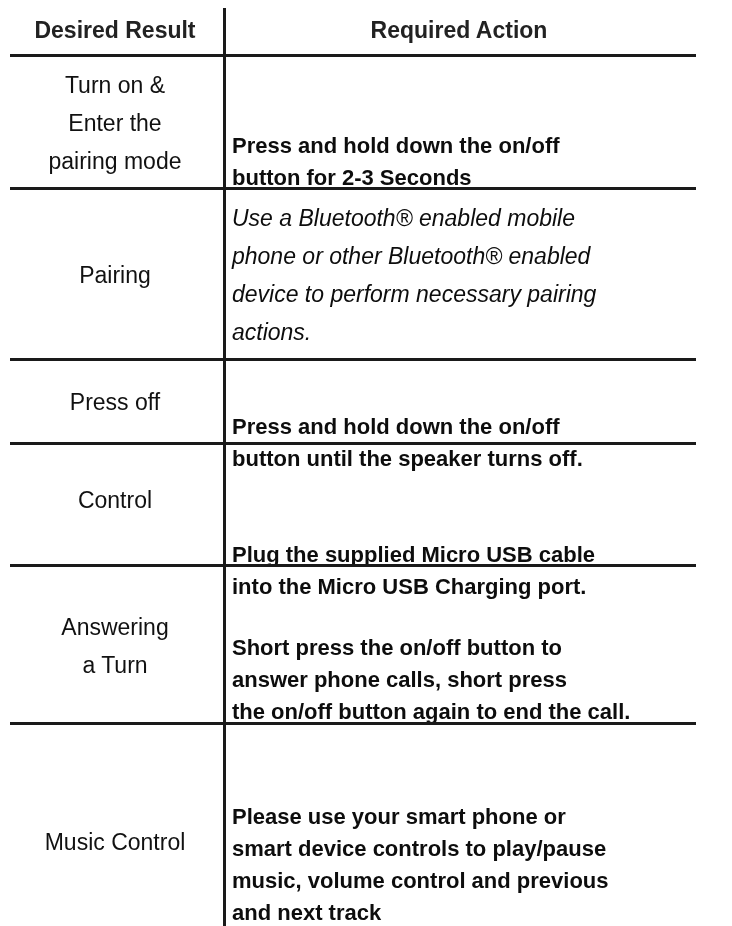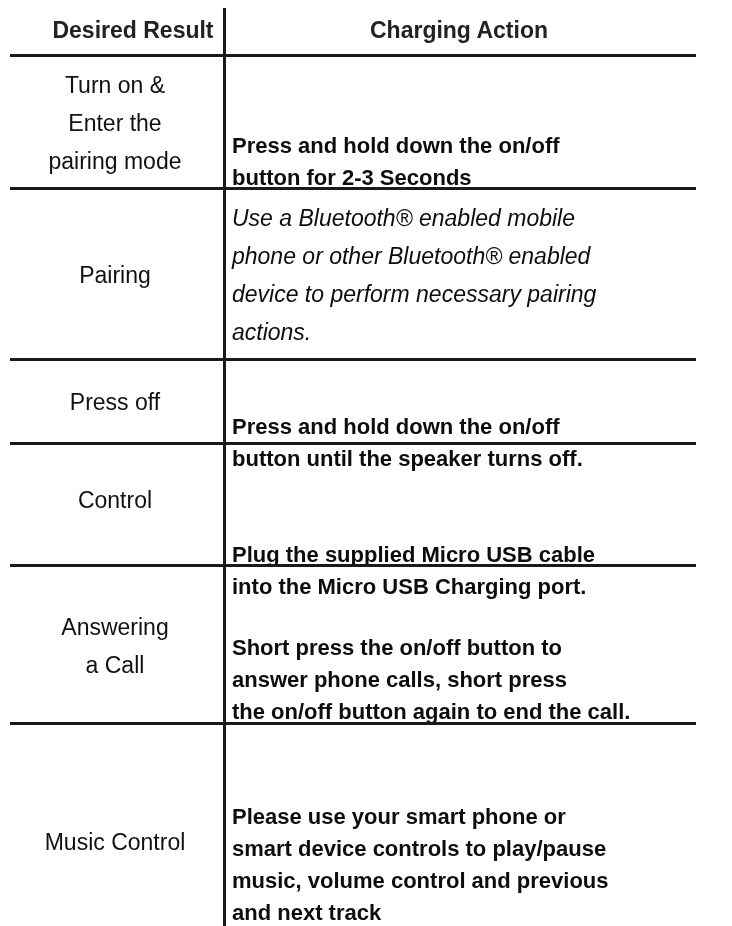--- a/index.html
+++ b/index.html
@@ -1,35 +1,35 @@
 <!DOCTYPE html>
 <html><head>
 <meta charset="utf-8">
 <style>
   html, body { margin: 0; padding: 0; background: #ffffff; }
   body { width: 732px; height: 926px; position: relative; overflow: hidden; font-family: "Liberation Sans", sans-serif; color: #111; }
   .vline { position: absolute; left: 223px; top: 8px; width: 3px; height: 918px; background: #1a1a1a; }
   .hline { position: absolute; left: 10px; width: 686px; height: 3px; background: #1a1a1a; }
   .hdr { position: absolute; top: 12px; height: 36px; font-weight: bold; font-size: 23px; color: #222; display: flex; align-items: center; }
-  .hdr.left { left: 28px; width: 210px; justify-content: center; }
+  .hdr.left { left: 10px; width: 210px; justify-content: center; }
   .hdr.right { left: 226px; width: 466px; justify-content: center; }
   .cell-l { position: absolute; left: 10px; width: 210px; display: flex; align-items: center; justify-content: center; text-align: center; font-size: 23px; line-height: 38px; color: #111; }
   .cell-r { position: absolute; left: 232px; width: 500px; display: flex; align-items: center; font-size: 22px; color: #0d0d0d; }
   .cell-r.bold { font-weight: bold; line-height: 32px; margin-top: 44px; }
   .cell-r.normal { line-height: 38px; font-size: 23px; }
   .pre { white-space: pre-line; }
 </style>
 </head>
 <body>
 
 <div>
   <div class="vline"></div>
 
   <div class="hdr left">Desired Result</div>
-  <div class="hdr right">Charging Action</div>
+  <div class="hdr right">Required Action</div>
 
   <div class="hline" style="top:54px;"></div>
 
   <div class="cell-l pre" style="top:58px;height:130px;text-align:center;">Turn on &amp;
 Enter the
 pairing mode</div>
   <div class="cell-r bold pre" style="top:86px;height:70px;align-items:flex-start;">Press and hold down the on/off
 button for 2-3 Seconds</div>
 
   <div class="hline" style="top:187px;"></div>
@@ -48,21 +48,21 @@
 
   <div class="hline" style="top:442px;"></div>
 
   <div class="cell-l pre" style="top:445px;height:110px;">Control</div>
   <div class="cell-r bold pre" style="top:495px;height:70px;align-items:flex-start;">Plug the supplied Micro USB cable
 into the Micro USB Charging port.</div>
 
   <div class="hline" style="top:564px;"></div>
 
   <div class="cell-l pre" style="top:567px;height:158px;">Answering
-a Call</div>
+a Turn</div>
   <div class="cell-r bold pre" style="top:588px;height:100px;align-items:flex-start;">Short press the on/off button to
 answer phone calls, short press
 the on/off button again to end the call.</div>
 
   <div class="hline" style="top:722px;"></div>
 
   <div class="cell-l pre" style="top:742px;height:200px;">Music Control</div>
   <div class="cell-r bold pre" style="top:757px;height:135px;align-items:flex-start;">Please use your smart phone or
 smart device controls  to play/pause
 music, volume control and previous

